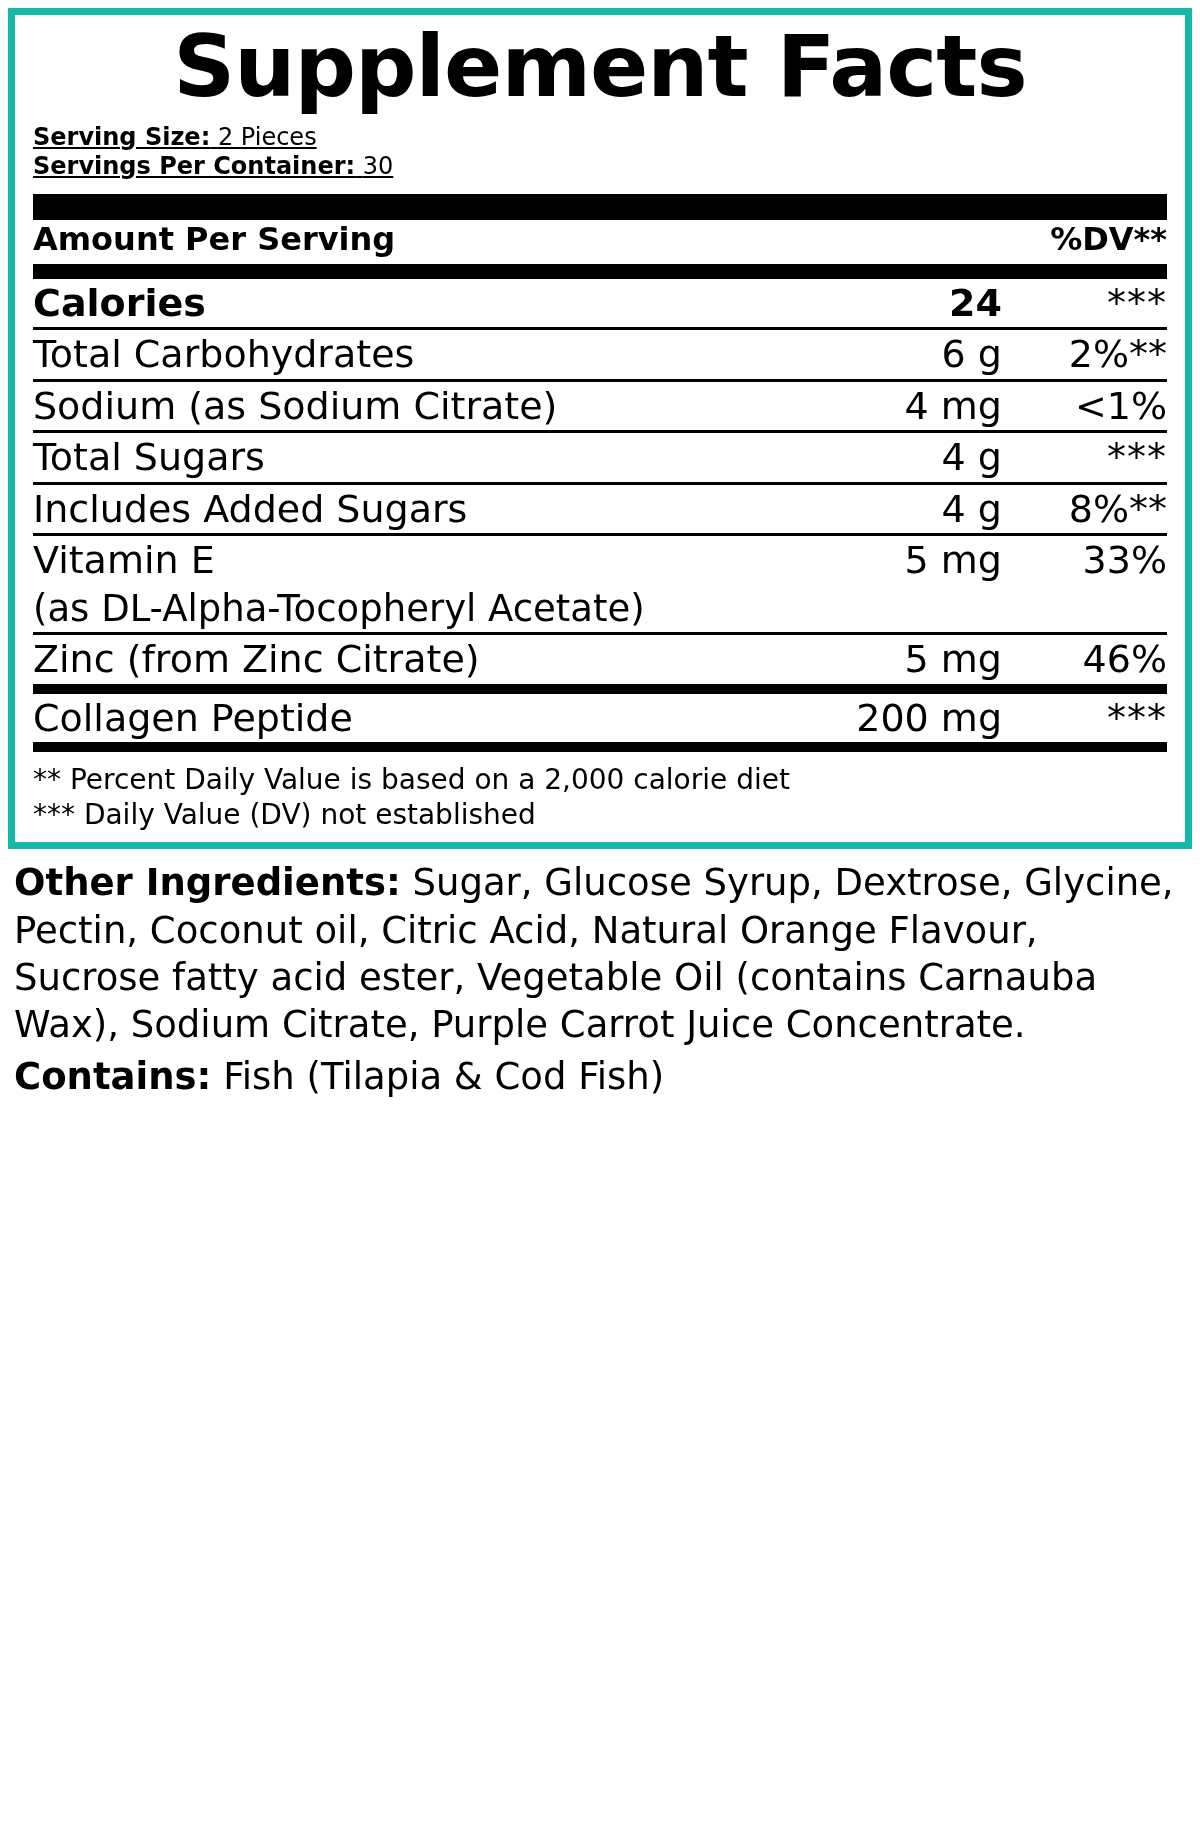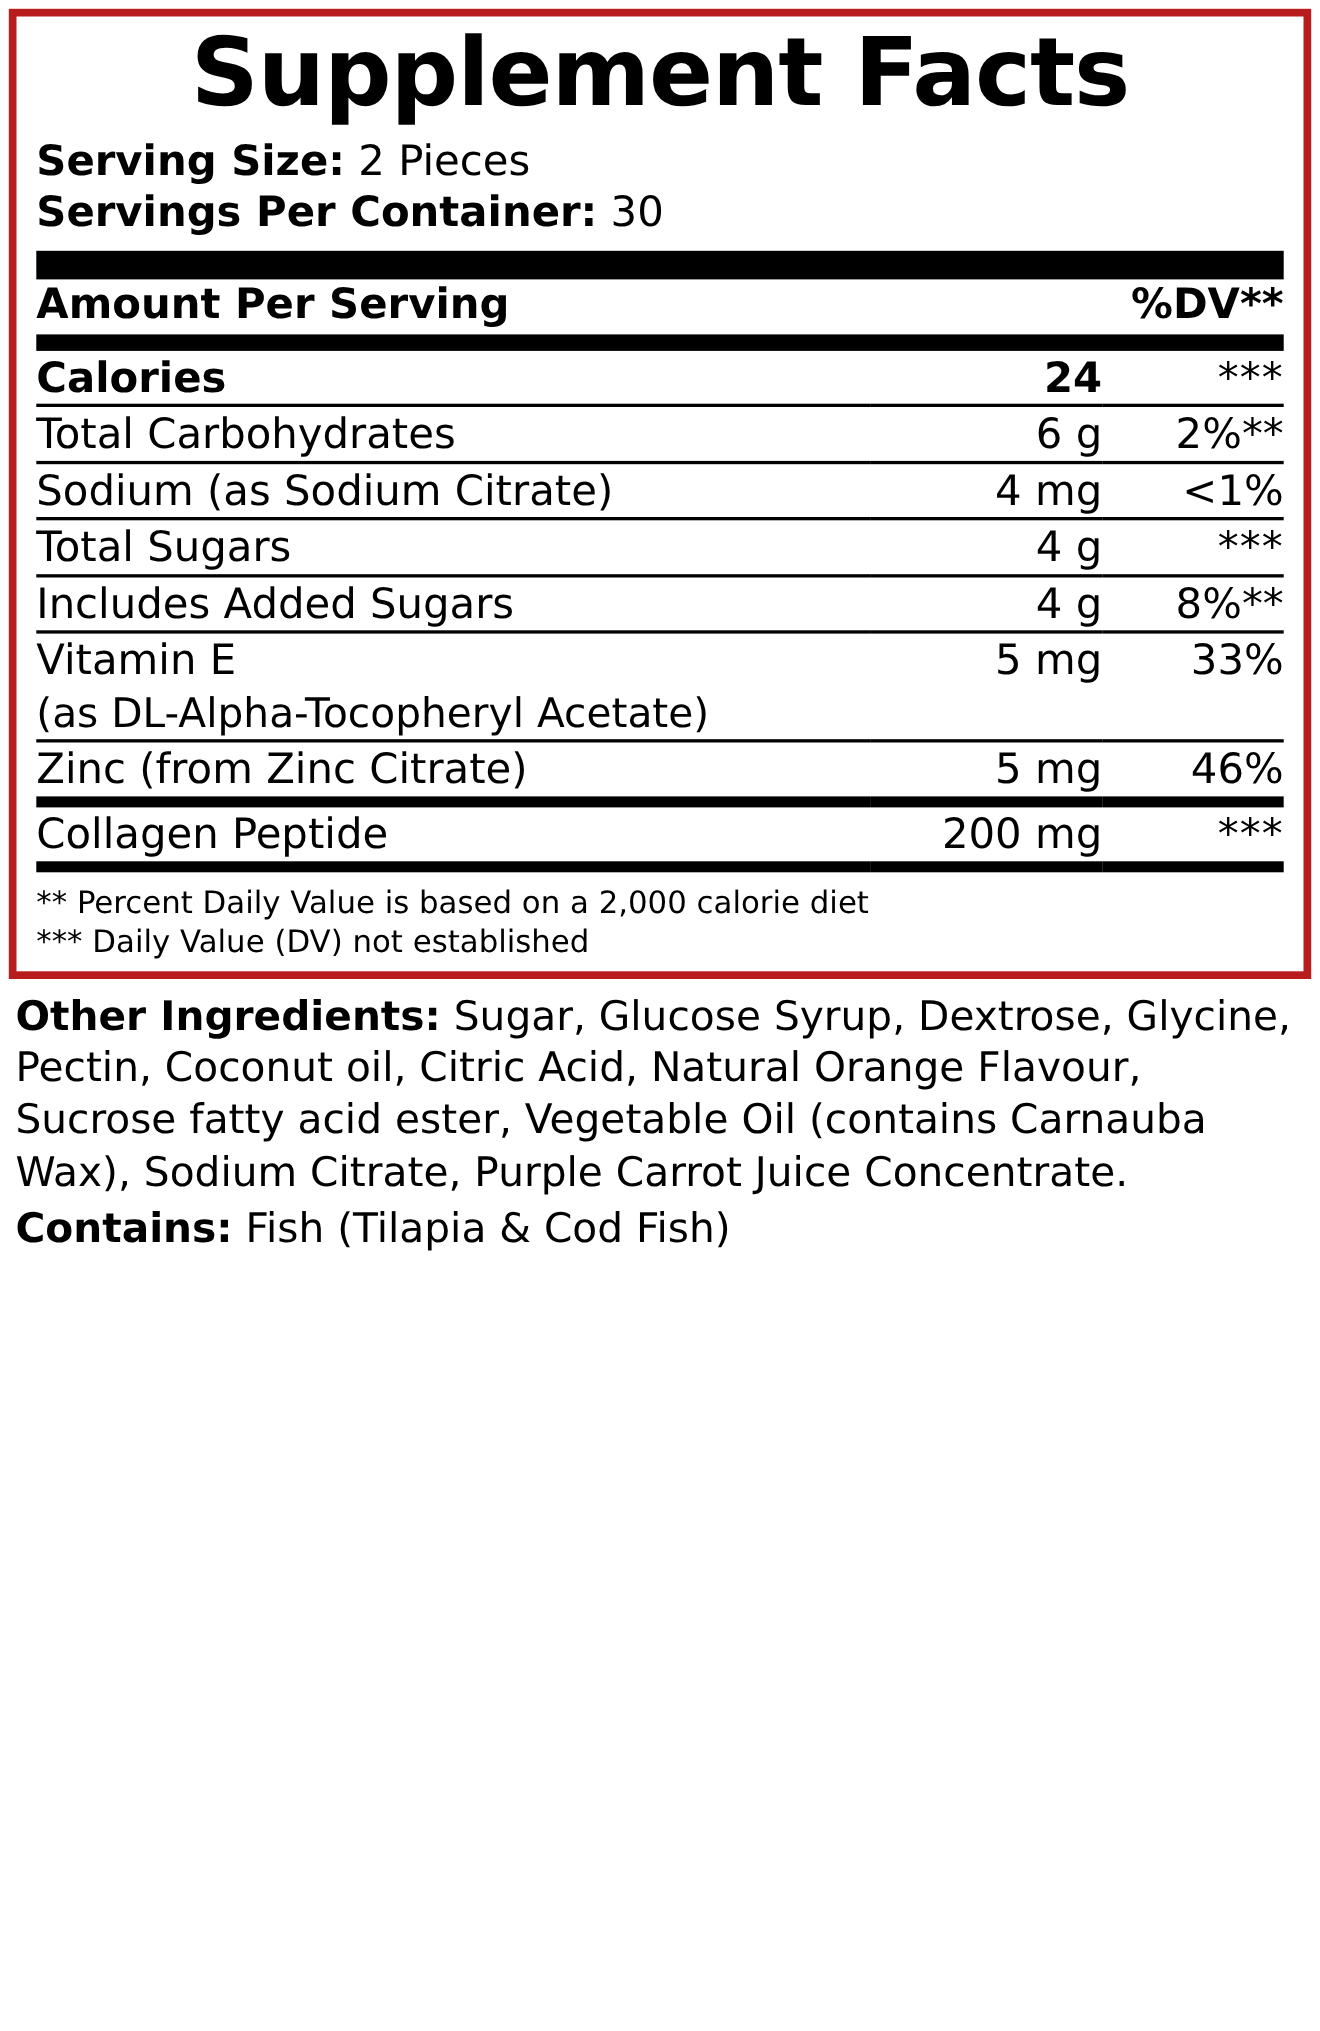--- a/index.html
+++ b/index.html
@@ -15,56 +15,57 @@
     -webkit-font-smoothing: antialiased;
   }
   .label {
     box-sizing: border-box;
     width: 1200px;
     padding: 0;
     margin: 0;
   }
   .panel {
     box-sizing: border-box;
-    border: 7px solid #b91c1c;
+    border: 7px solid #14b8a6;
     margin: 8px 8px 0 8px;
     padding: 0 18px 10px 18px;
   }
   .title {
     font-size: 86px;
     font-weight: bold;
     line-height: 1.0;
     text-align: center;
     letter-spacing: -1px;
     margin: 8px 0 14px 0;
     white-space: nowrap;
   }
   .serving-line {
-    font-size: 38px;
+    font-size: 24px;
     line-height: 1.22;
     white-space: nowrap;
+    text-decoration: underline;
   }
   .serving-line b {
     font-weight: bold;
   }
   .bar-thick {
     height: 26px;
     background: #000;
     margin: 12px 0 0 0;
   }
   .bar-mid {
     height: 15px;
     background: #000;
     margin: 0;
   }
   .amount-row {
     display: flex;
     justify-content: space-between;
     align-items: baseline;
-    font-size: 38px;
+    font-size: 32px;
     font-weight: bold;
     padding: 0 0 6px 0;
   }
   table.facts {
     width: 100%;
     border-collapse: collapse;
     font-size: 38px;
   }
   table.facts td {
     padding: 3px 0 3px 0;

